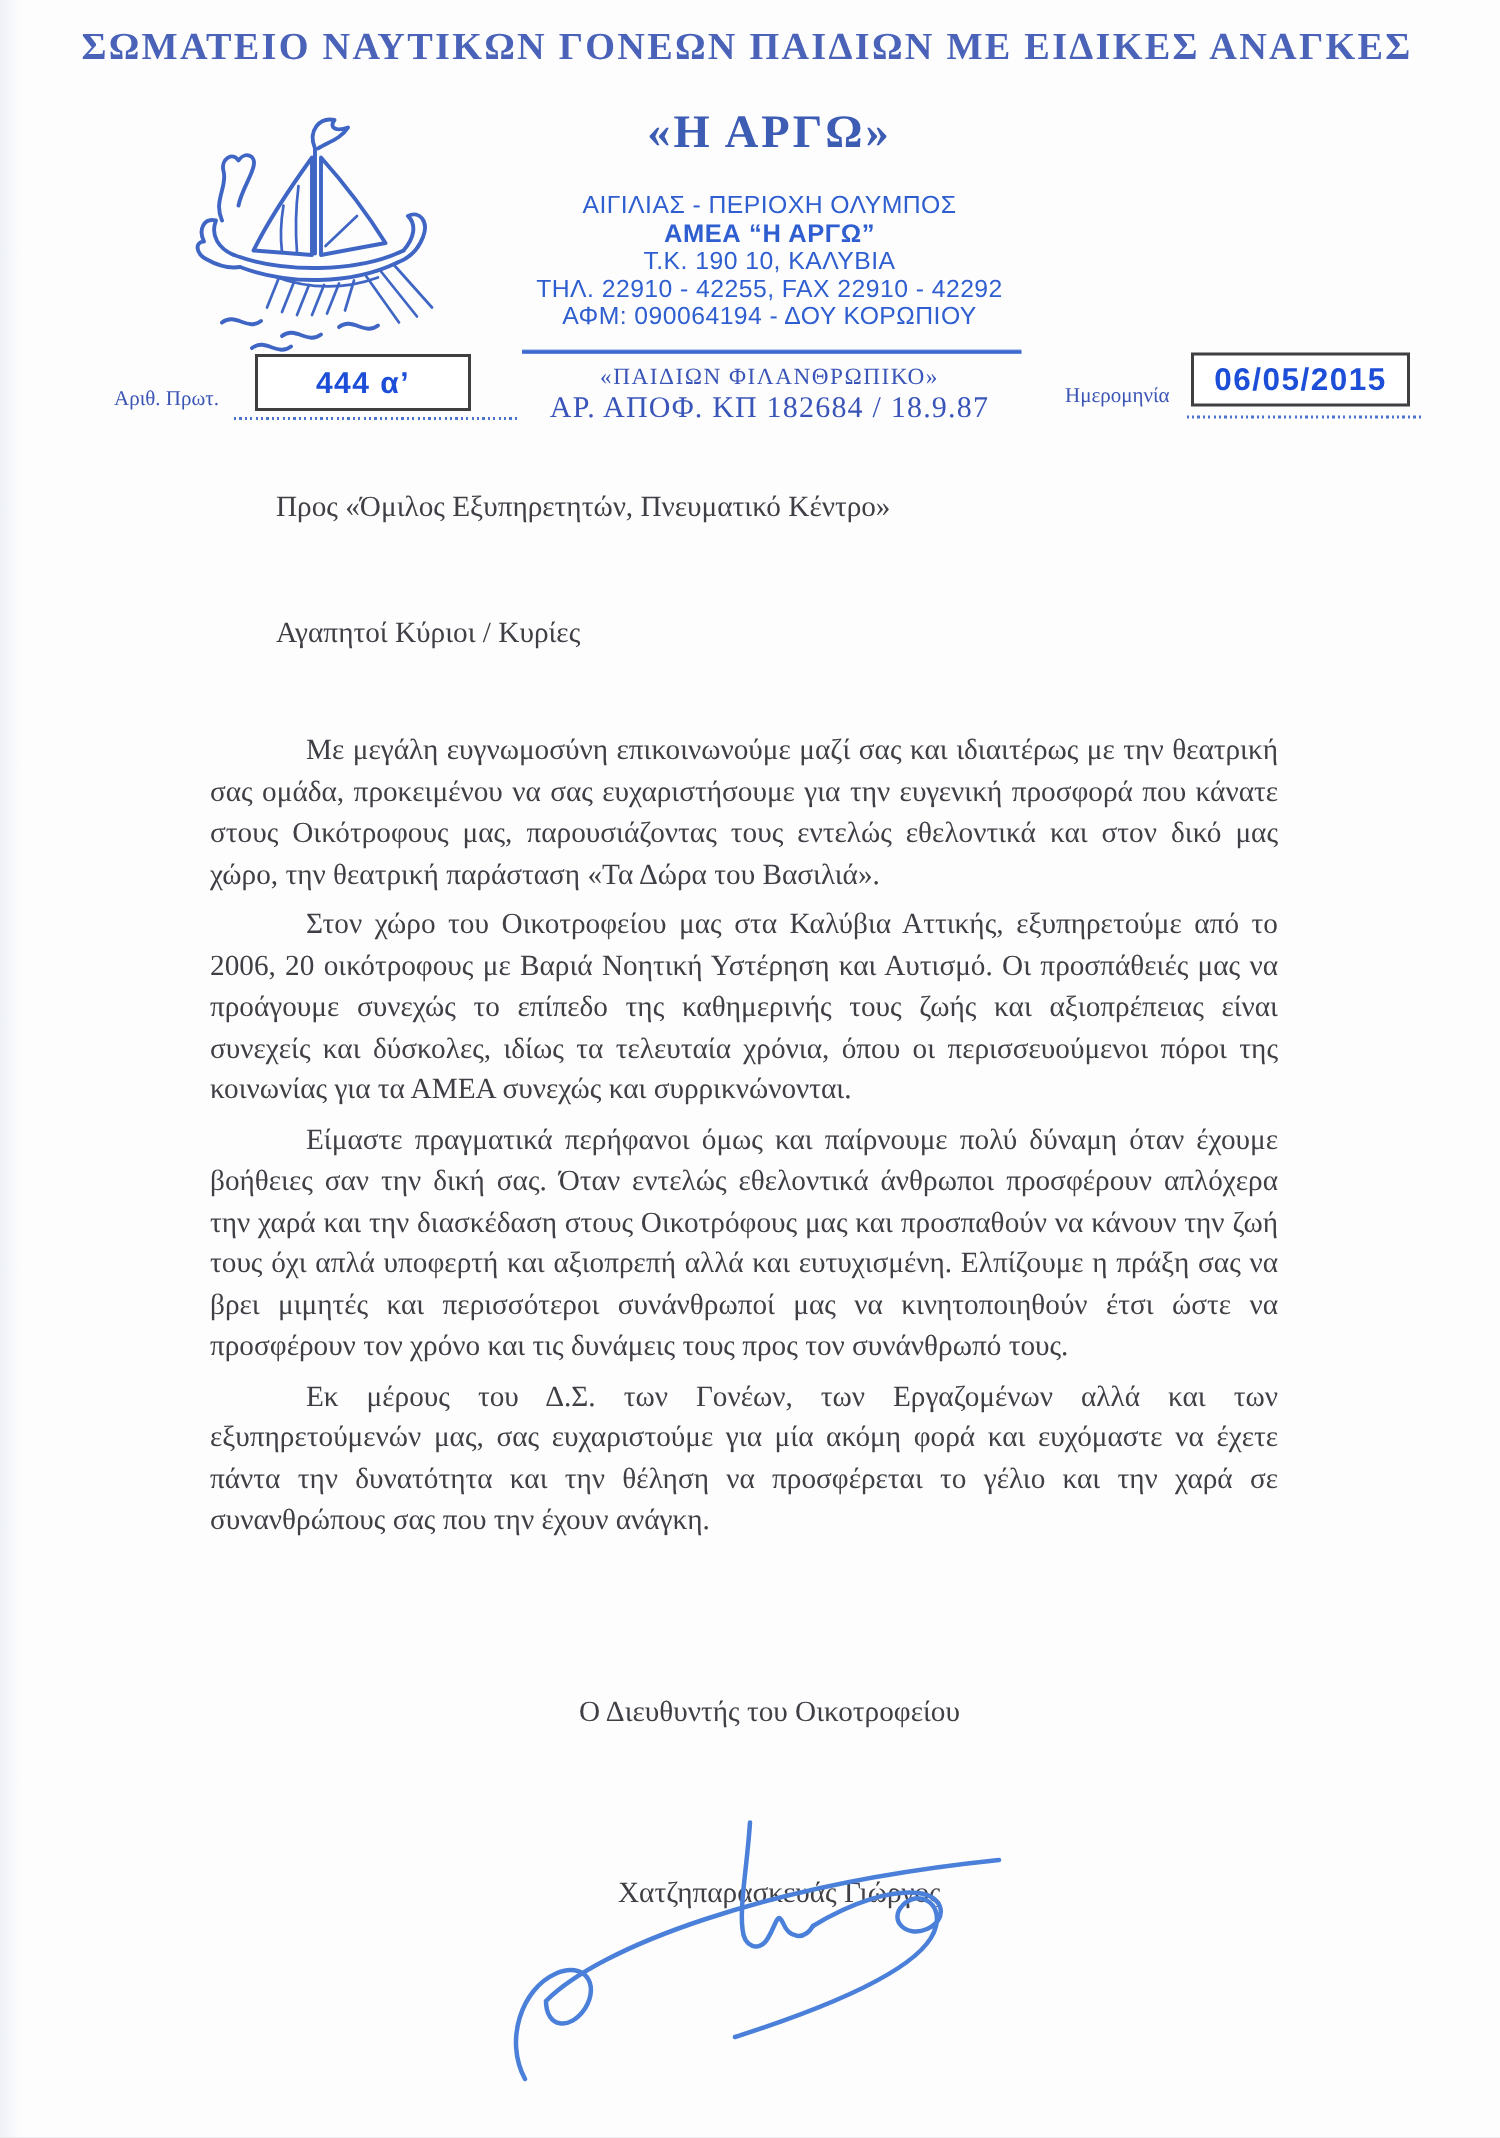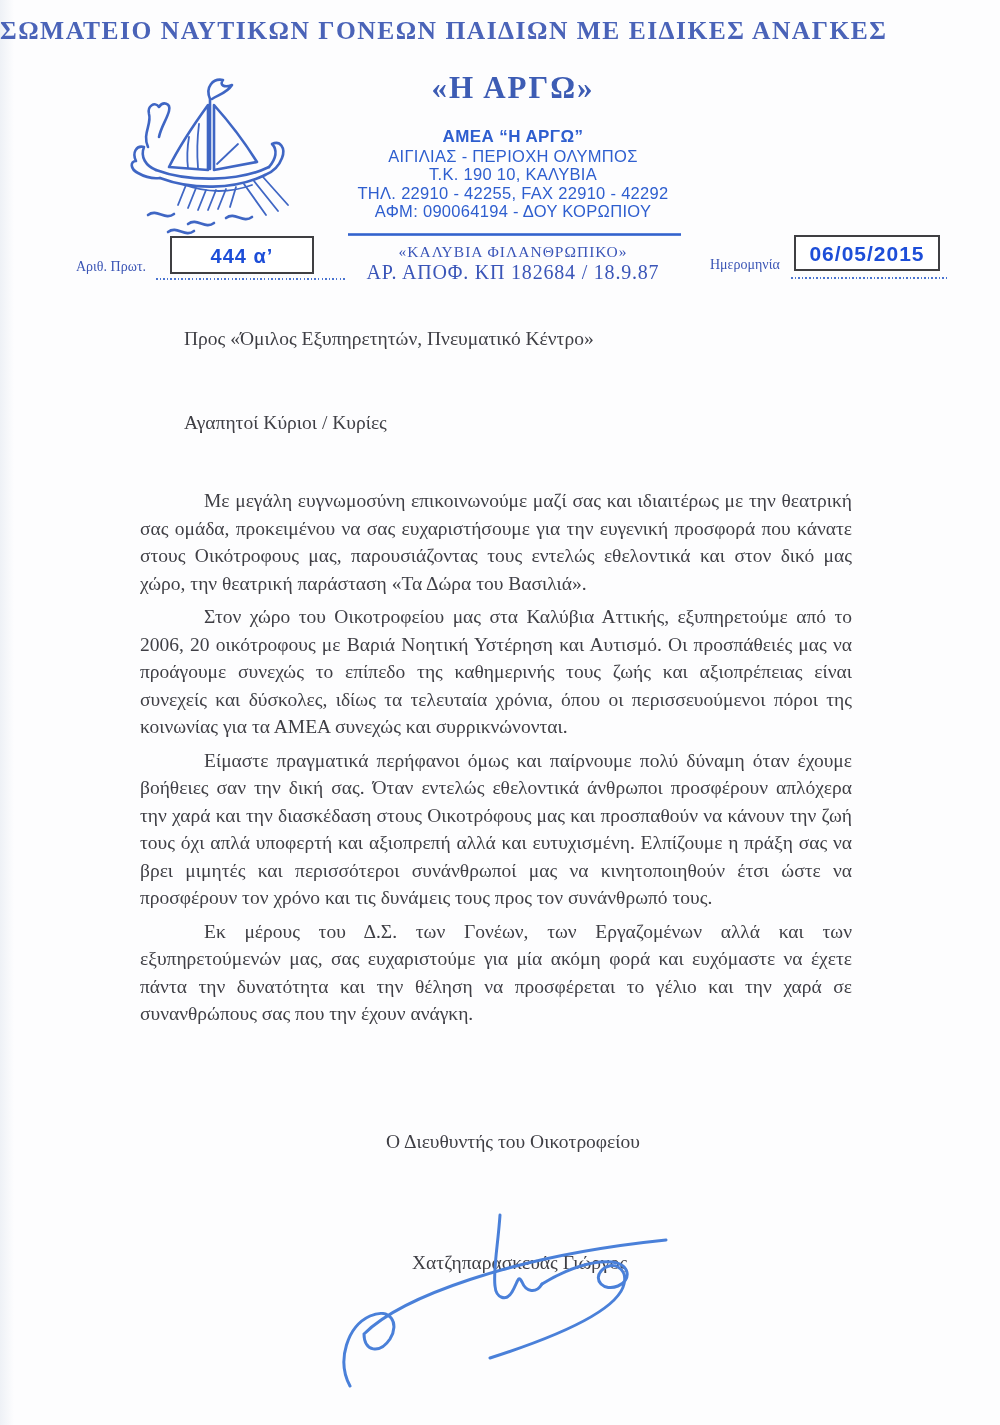--- a/index.html
+++ b/index.html
@@ -4,21 +4,21 @@
 <style>
   html,body{margin:0;padding:0;background:#e8e8ea;}
   .page{
     position:relative;width:1000px;height:1425px;margin:0 auto;
     background:linear-gradient(90deg,#eef1f6 0px,#fdfdfe 14px,#fdfdfe 100%);
     font-family:"Liberation Serif","DejaVu Serif",serif;
     overflow:hidden;
   }
   
   .assoc-title{
-    position:absolute;left:0;top:16px;width:996px;
+    position:absolute;left:0;top:16px;width:996px;text-align:center;
     font-weight:bold;font-size:25.5px;letter-spacing:1.5px;color:#4a63b8;
   }
   .logo{position:absolute;left:126px;top:72px;width:172px;height:168px;}
   .org-block{position:absolute;left:278px;top:70px;width:470px;text-align:center;}
   .org-name{font-weight:bold;font-size:31px;letter-spacing:2px;color:#3d5cb4;margin-bottom:22px;}
   .org-line{font-family:"Liberation Sans","DejaVu Sans",sans-serif;color:#2e5ecf;
     font-weight:bold;font-size:17px;line-height:18.5px;letter-spacing:.4px;}
   .org-line.thin{font-weight:400;font-size:16.5px;letter-spacing:.3px;}
   .divider{position:absolute;left:348px;top:233px;width:333px;height:3px;
     background:linear-gradient(180deg,#6f93e0,#2f5ec9 55%,#6f93e0);}
@@ -84,29 +84,29 @@
     <path class="ship-stroke ship-thin" d="M128,109 L152,139"></path>
     <path class="ship-stroke ship-thin" d="M137,105 L162,133"></path>
     <path class="ship-stroke" d="M22,143 C31,136 39,149 48,142"></path>
     <path class="ship-stroke" d="M62,152 C71,145 79,158 88,151"></path>
     <path class="ship-stroke" d="M100,146 C109,139 117,152 126,145"></path>
     <path class="ship-stroke" d="M42,160 C51,153 59,166 68,159"></path>
   </svg>
 
   <div class="org-block">
     <div class="org-name">«Η ΑΡΓΩ»</div>
+    <div class="org-line thin">ΑΙΓΙΛΙΑΣ - ΠΕΡΙΟΧΗ ΟΛΥΜΠΟΣ</div>
     <div class="org-line">ΑΜΕΑ “Η ΑΡΓΩ”</div>
-    <div class="org-line thin">ΑΙΓΙΛΙΑΣ - ΠΕΡΙΟΧΗ ΟΛΥΜΠΟΣ</div>
     <div class="org-line thin">Τ.Κ. 190 10, ΚΑΛΥΒΙΑ</div>
     <div class="org-line thin">ΤΗΛ. 22910 - 42255, FAX 22910 - 42292</div>
     <div class="org-line thin">ΑΦΜ: 090064194 - ΔΟΥ ΚΟΡΩΠΙΟΥ</div>
   </div>
 
   <div class="divider"></div>
-  <div class="charity">«ΚΑΛΥΒΙΑ ΦΙΛΑΝΘΡΩΠΙΚΟ»</div>
+  <div class="charity">«ΠΑΙΔΙΩΝ ΦΙΛΑΝΘΡΩΠΙΚΟ»</div>
   <div class="approval">ΑΡ. ΑΠΟΦ. ΚΠ 182684 / 18.9.87</div>
 
   <div class="field-label proto-label">Αριθ. Πρωτ.</div>
   <div class="dotted proto-dots"></div>
   <div class="value-box proto-box">
     <span>444 α’</span>
   </div>
 
   <div class="field-label date-label">Ημερομηνία</div>
   <div class="dotted date-dots"></div>

